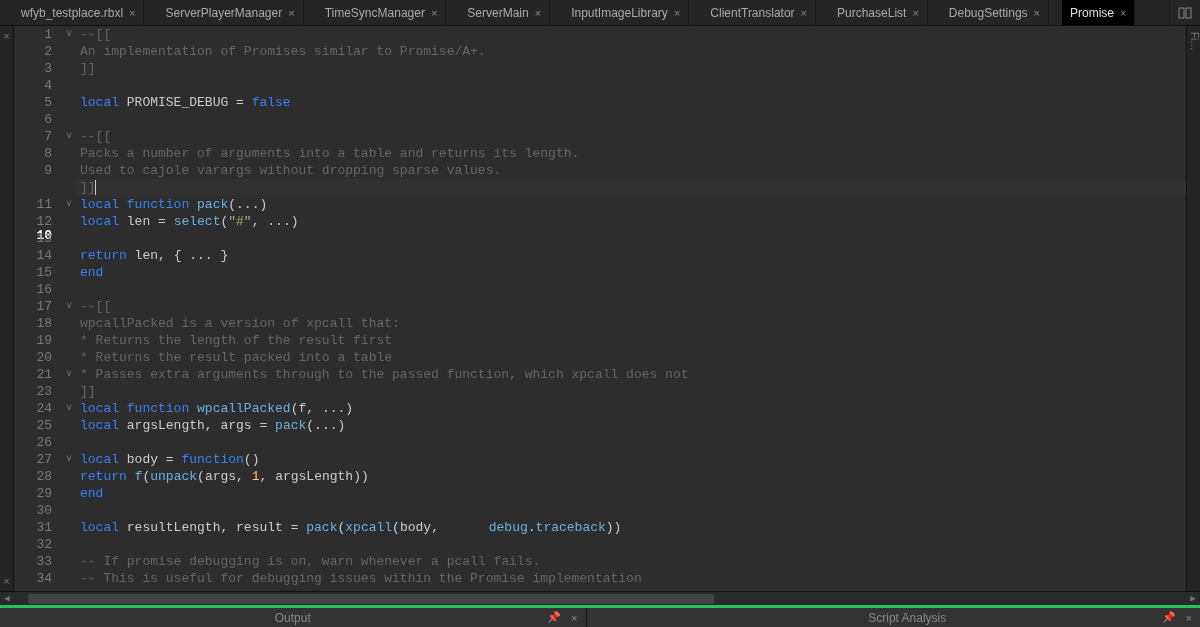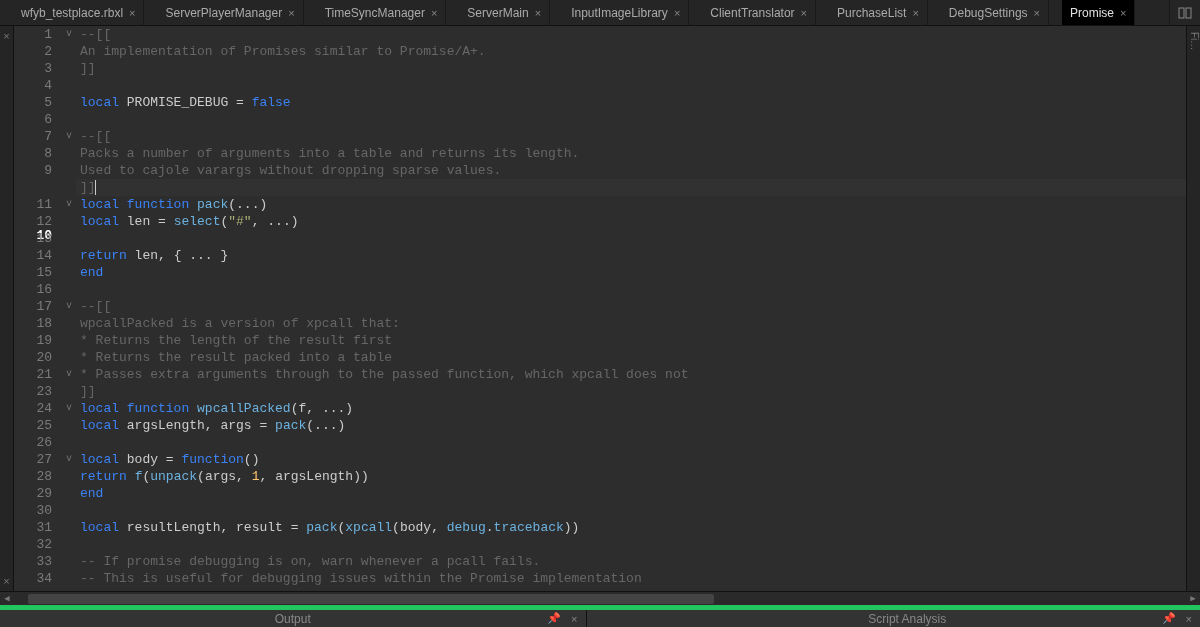--- a/index.html
+++ b/index.html
@@ -91,21 +91,21 @@
   }
   .line.current .ln { color: #fff; font-weight: bold; margin-top: 48px; }
   .line.current .code { background: rgba(255,255,255,0.02); }
   .ln { width: 48px; text-align: right; padding-right: 10px; color: #7a7a7a; }
   .fold { width: 14px; text-align: center; color: #7a7a7a; font-size: 10px; }
   .code { flex: 1; padding-left: 4px; }
   .cursor { border-left: 1px solid #ccc; margin-left: -1px; animation: none; }
   .bottom-bar {
     height: 22px;
     background: #333;
-    border-top: 5px solid #22c55e;
+    border-top: 3px solid #22c55e;
     display: flex;
     font-family: 'Segoe UI', Arial, sans-serif;
     font-size: 12px;
     color: #888;
   }
   .bottom-panel {
     flex: 1;
     display: flex;
     align-items: center;
     justify-content: center;
@@ -135,21 +135,21 @@
   .sb-thumb { position: absolute; left: 0; width: 60%; height: 10px; background: #444; border-radius: 2px; }
   .sb-btn { width: 14px; text-align: center; color: #777; font-size: 9px; }
   
   .c   { color: #666; }  
   .kw  { color: #3b82f6; }  
   .id  { color: #ccc; }  
   .fn  { color: #6cb2e0; }  
   .bi  { color: #6cb2e0; }  
   .str { color: #adb074; }  
   .num { color: #ffc66d; }  
-  .lib { color: #6cb2e0; }
+  .lib { color: #6cb2e0; margin-left: 42px; }
   .op  { color: #ccc; }
 </style>
 </head>
 <body>
 
 <div class="tab-bar" id="tabbar">
   <div class="tab">
       <span>wfyb_testplace.rbxl</span>
       <span class="close">×</span>
     </div>

